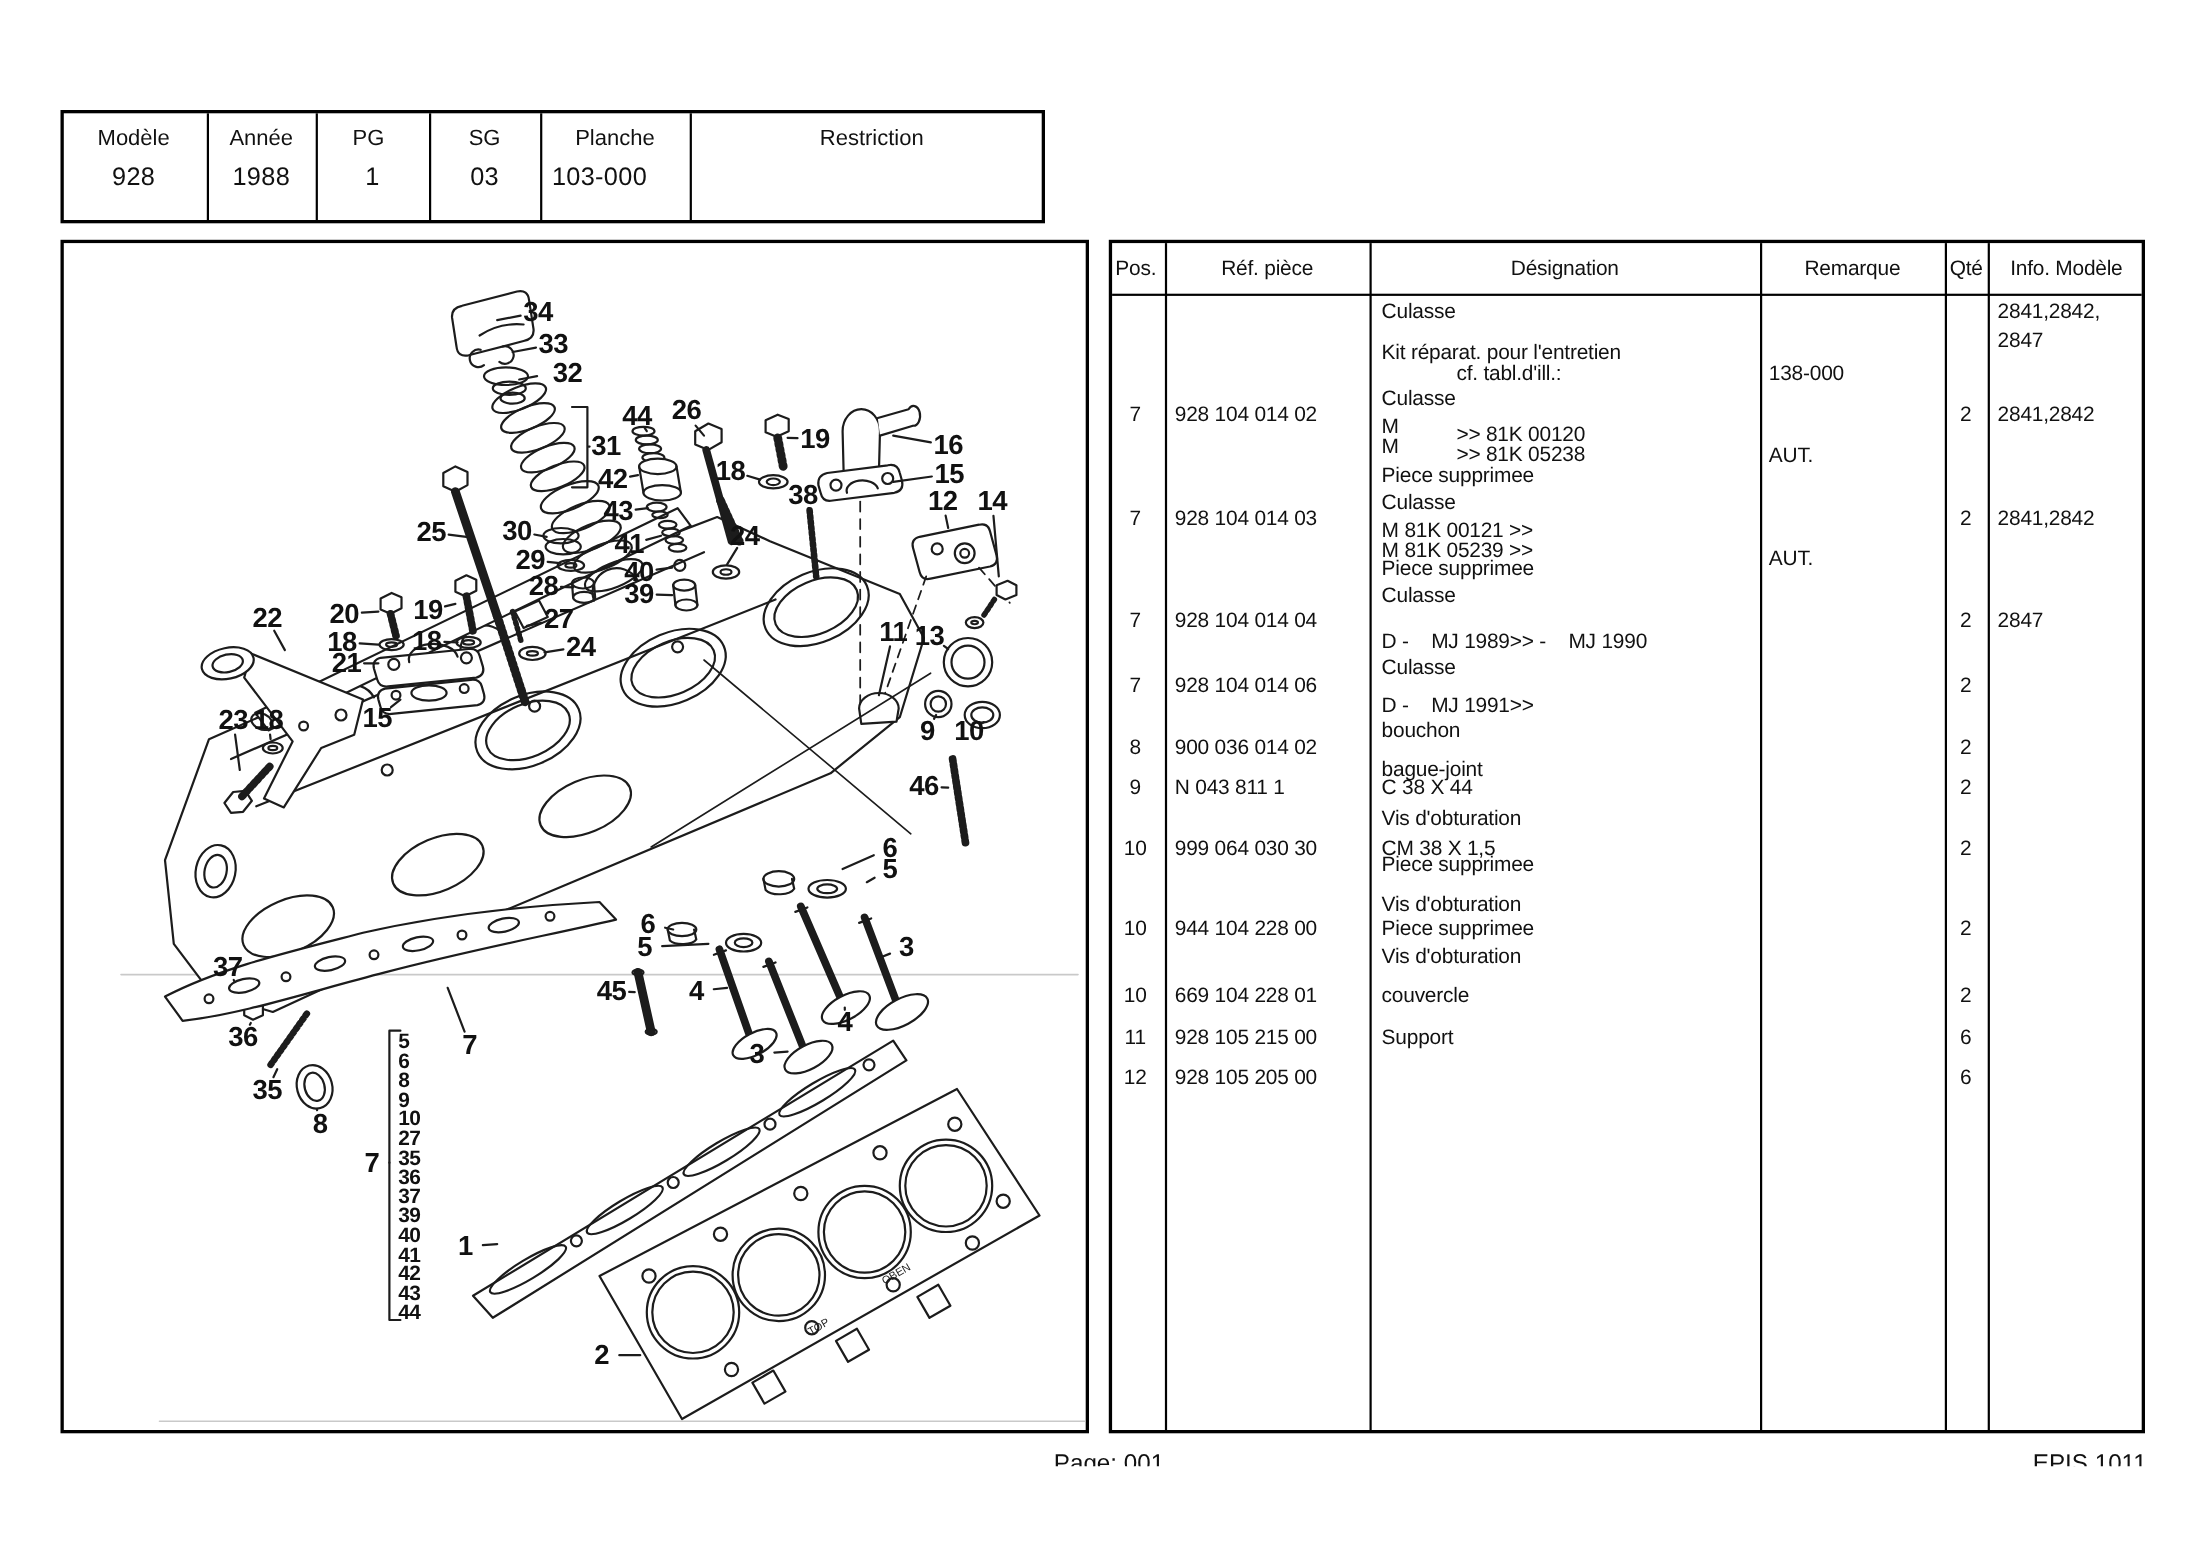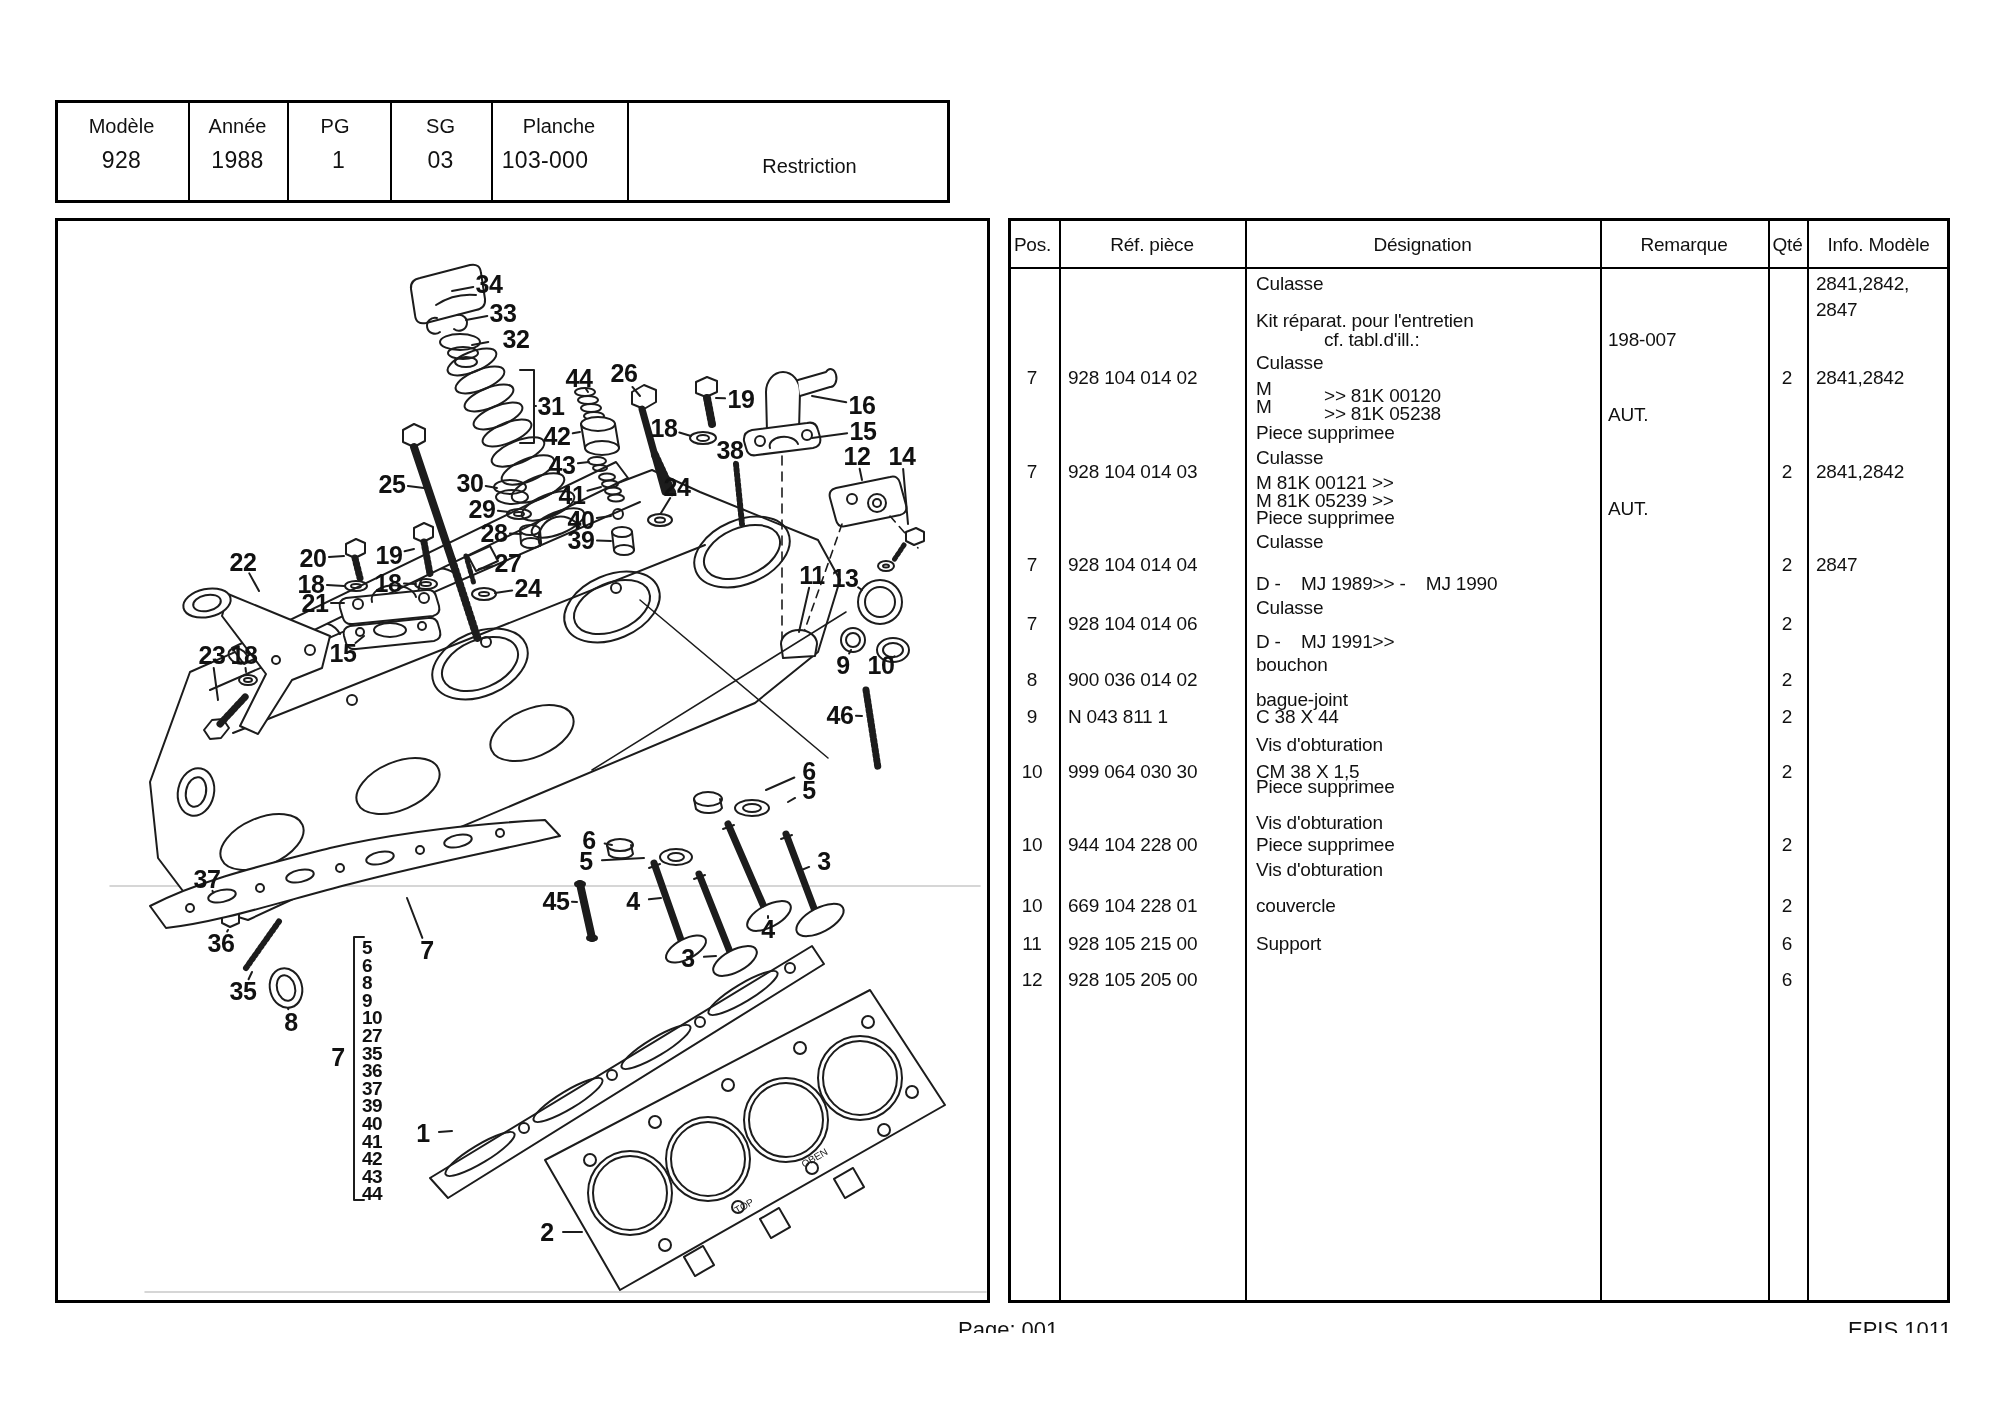--- a/index.html
+++ b/index.html
@@ -29,21 +29,21 @@
   <div class="vline" style="left:287px;top:103px;height:97px;"></div>
   <div class="vline" style="left:390px;top:103px;height:97px;"></div>
   <div class="vline" style="left:491px;top:103px;height:97px;"></div>
   <div class="vline" style="left:627px;top:103px;height:97px;"></div>
 
   <div class="meta-label" style="left:55px;top:115px;width:133px;">Modèle</div>
   <div class="meta-label" style="left:188px;top:115px;width:99px;">Année</div>
   <div class="meta-label" style="left:287px;top:115px;width:96px;">PG</div>
   <div class="meta-label" style="left:390px;top:115px;width:101px;">SG</div>
   <div class="meta-label" style="left:491px;top:115px;width:136px;">Planche</div>
-  <div class="meta-label" style="left:644px;top:115px;width:331px;margin-top:40px;">Restriction</div>
+  <div class="meta-label" style="left:627px;top:115px;width:331px;">Restriction</div>
 
   <div class="meta-value" style="left:55px;top:147px;width:133px;">928</div>
   <div class="meta-value" style="left:188px;top:147px;width:99px;">1988</div>
   <div class="meta-value" style="left:287px;top:147px;width:103px;">1</div>
   <div class="meta-value" style="left:390px;top:147px;width:101px;">03</div>
   <div class="meta-value" style="left:491px;top:147px;width:108px;">103-000</div>
   <div class="meta-value" style="left:627px;top:147px;width:323px;"></div>
 
   <div class="box" style="left:55px;top:218px;width:935px;height:1085px;"></div>
 
@@ -61,21 +61,21 @@
   <div class="hdr" style="left:1600px;top:234px;width:168px;">Remarque</div>
   <div class="hdr" style="left:1768px;top:234px;width:39px;">Qté</div>
   <div class="hdr" style="left:1807px;top:234px;width:143px;">Info. Modèle</div>
 
   <div id="table-cells">
       <div class="cell" style="top: 273px; left: 1256px;">Culasse</div>
       <div class="cell" style="top: 273px; left: 1816px;">2841,2842,</div>
       <div class="cell" style="top: 299px; left: 1816px;">2847</div>
       <div class="cell" style="top: 310px; left: 1256px;">Kit réparat. pour l'entretien</div>
       <div class="cell" style="top: 329px; left: 1324px;">cf. tabl.d'ill.:</div>
-      <div class="cell" style="top: 329px; left: 1608px;">198-007</div>
+      <div class="cell" style="top: 329px; left: 1608px;">138-000</div>
       <div class="cell" style="top: 352px; left: 1256px;">Culasse</div>
       <div class="cell center" style="top: 367px; left: 992px; width: 80px;">7</div>
       <div class="cell" style="top: 367px; left: 1068px;">928 104 014 02</div>
       <div class="cell center" style="top: 367px; left: 1747px; width: 80px;">2</div>
       <div class="cell" style="top: 367px; left: 1816px;">2841,2842</div>
       <div class="cell" style="top: 378px; left: 1256px;">M</div>
       <div class="cell" style="top: 385px; left: 1324px;">&gt;&gt; 81K 00120</div>
       <div class="cell" style="top: 396px; left: 1256px;">M</div>
       <div class="cell" style="top: 403px; left: 1324px;">&gt;&gt; 81K 05238</div>
       <div class="cell" style="top: 404px; left: 1608px;">AUT.</div>

